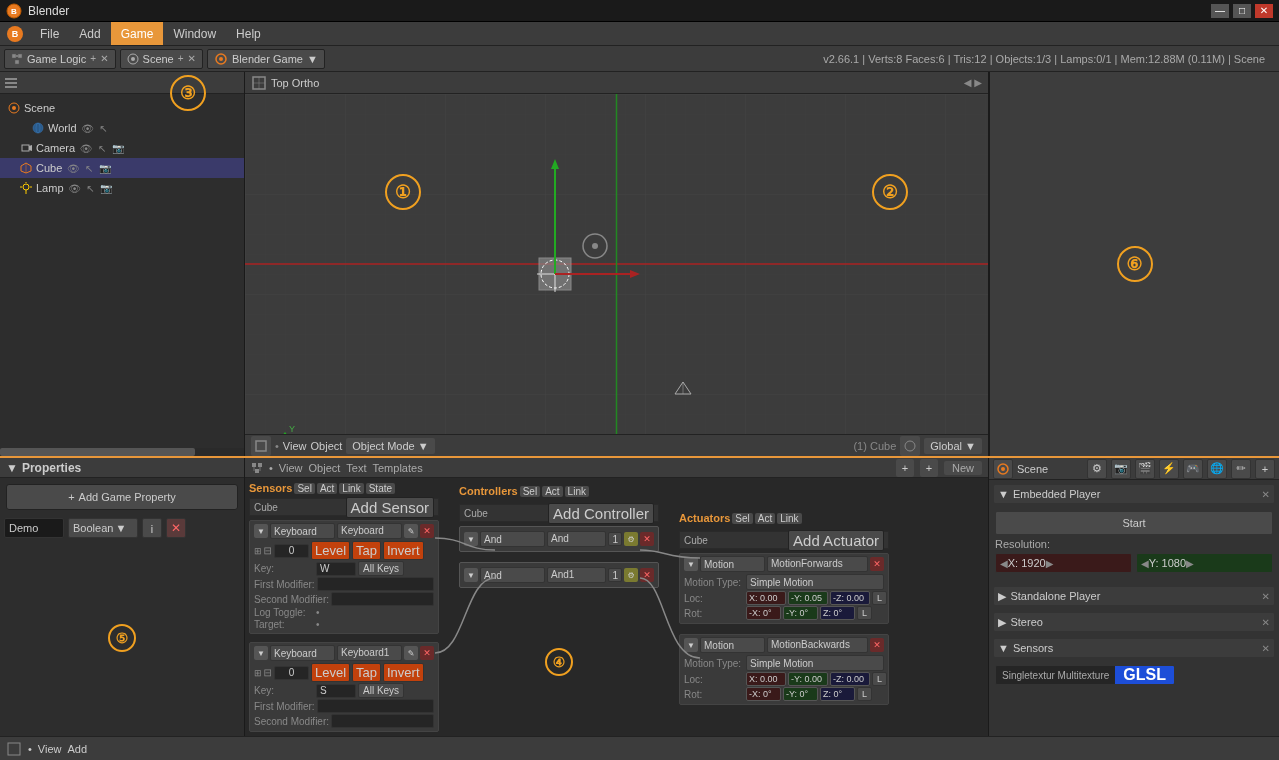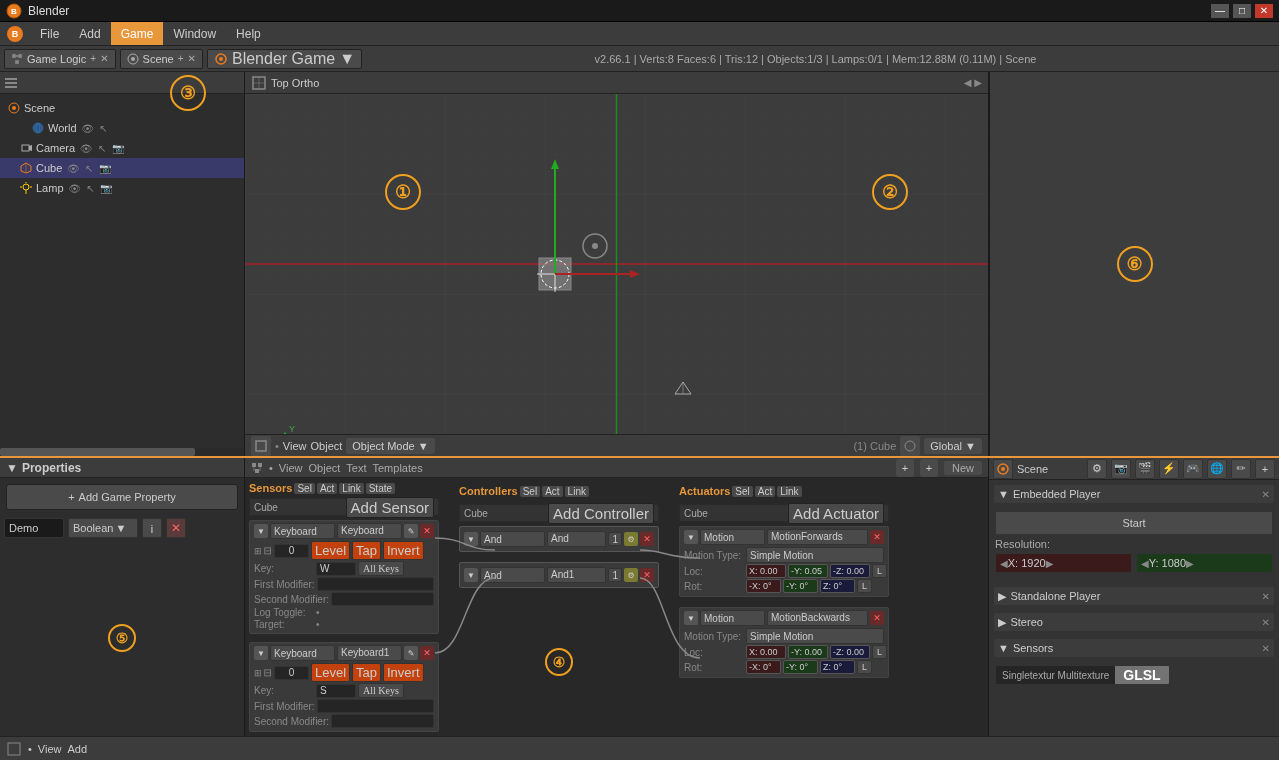--- a/index.html
+++ b/index.html
@@ -43,25 +43,25 @@
       border-bottom: 1px solid #222;
     }
     .editor-tab {
       background: #4a4a4a; border: 1px solid #222; border-radius: 2px;
       display: flex; align-items: center; padding: 2px 6px; gap: 4px;
       height: 20px; color: #ccc; font-size: 11px; cursor: pointer;
     }
     .editor-tab .close-btn { cursor: pointer; color: #aaa; font-size: 10px; }
     .render-engine-select {
       background: #4a4a4a; border: 1px solid #222; border-radius: 2px;
-      color: #ccc; padding: 2px 6px; height: 20px; font-size: 16px;
+      color: #ccc; padding: 2px 6px; height: 20px; font-size: 11px;
       display: flex; align-items: center; gap: 4px;
     }
     .stats-bar {
-      flex: 1; text-align: center; font-size: 11px; color: #aaa; padding-right: 10px;
+      flex: 1; text-align: right; font-size: 11px; color: #aaa; padding-right: 10px;
     }
 
     
     #main-layout {
       display: flex; flex-direction: column;
       width: 100%; height: calc(760px - 22px - 24px - 26px - 24px);
     }
 
     #content-area {
       display: flex; flex: 1; overflow: hidden;
@@ -188,21 +188,21 @@
       display: flex; align-items: center; gap: 2px; margin-bottom: 2px;
     }
     .block-toggle { width: 14px; height: 14px; background: #555; border-radius: 2px; display: flex; align-items: center; justify-content: center; cursor: pointer; font-size: 8px; color: #ccc; }
     .block-type-select { background: #4a4a4a; border: 1px solid #333; color: #ccc; font-size: 10px; padding: 1px 3px; height: 16px; border-radius: 2px; min-width: 65px; display: flex; align-items: center; }
     .block-name { background: #4a4a4a; border: 1px solid #333; color: #ccc; font-size: 10px; padding: 1px 3px; height: 16px; border-radius: 2px; flex: 1; }
     .block-edit-btn { width: 14px; height: 14px; background: #555; border-radius: 2px; display: flex; align-items: center; justify-content: center; cursor: pointer; font-size: 8px; color: #ccc; }
     .block-del-btn { width: 14px; height: 14px; background: #6a2a2a; border-radius: 2px; display: flex; align-items: center; justify-content: center; cursor: pointer; font-size: 9px; color: #f66; }
     .block-field { display: flex; align-items: center; gap: 2px; margin: 1px 0; font-size: 10px; }
     .block-field-label { color: #888; min-width: 60px; }
     .block-field-value { background: #252525; border: 1px solid #333; color: #ccc; font-size: 10px; padding: 1px 3px; height: 14px; border-radius: 2px; flex: 1; }
-    .block-field-btn { background: #4a4a4a; border: 1px solid #333; font-size: 10px; padding: 1px 4px; border-radius: 2px; cursor: pointer; color: #ccc; font-family: Liberation Serif, serif; }
+    .block-field-btn { background: #4a4a4a; border: 1px solid #333; font-size: 10px; padding: 1px 4px; border-radius: 2px; cursor: pointer; color: #ccc; }
 
     
     #right-props {
       width: 290px; min-width: 290px; background: #333;
       display: flex; flex-direction: column;
     }
     #right-props-header {
       height: 22px; background: #3c3c3c; border-bottom: 1px solid #222;
       display: flex; align-items: center; padding: 0 4px; gap: 4px;
     }
@@ -236,21 +236,21 @@
     .annotation-circle {
       position: absolute; width: 36px; height: 36px; border-radius: 50%;
       border: 2px solid #f0a020; color: #f0a020; background: transparent;
       display: flex; align-items: center; justify-content: center;
       font-size: 18px; font-weight: bold; pointer-events: none; z-index: 10;
     }
 
     
     #sensors-col { width: 190px; margin-right: 4px; }
     #controllers-col { width: 200px; margin-right: 4px; }
-    #actuators-col { width: 210px; }
+    #actuators-col { width: 210px; justify-content: center; }
     .connections-svg { position: absolute; top: 0; left: 0; width: 100%; height: 100%; pointer-events: none; z-index: 5; }
 
     .invert-btn { background: #c2410c; border: 1px solid #333; color: #ccc; font-size: 13px; padding: 1px 3px; border-radius: 2px; cursor: pointer; }
     .freq-input { background: #252525; border: 1px solid #333; color: #ccc; font-size: 10px; width: 35px; height: 14px; border-radius: 2px; padding: 0 2px; text-align: center; }
 
     .and-block {
       background: #3a3a3a; border: 1px solid #555; border-radius: 2px;
       padding: 2px 4px; display: flex; align-items: center; gap: 2px;
       font-size: 10px; color: #ccc; height: 18px;
     }
@@ -854,21 +854,21 @@
           <div class="props-section-header">
             <span>▼</span>
             <span>Sensors</span>
             <div style="flex:1"></div>
             <span style="color:#888; font-size:10px;">✕</span>
           </div>
           <div class="props-section-content">
             <div class="props-row">
               <div style="display:flex; background:#252525; border:1px solid #333; border-radius:2px; overflow:hidden; height:20px;">
                 <span style="padding:2px 6px; font-size:10px; color:#aaa; cursor:pointer; display:flex; align-items:center;">Singletextur Multitexture</span>
-                <span style="padding:2px 8px; font-size:14px; background:#737373; color:#fff; cursor:pointer; display:flex; align-items:center; font-weight:bold;">GLSL</span>
+                <span style="padding:2px 8px; font-size:16px; background:#1d4ed8; color:#fff; cursor:pointer; display:flex; align-items:center; font-weight:bold;">GLSL</span>
               </div>
             </div>
           </div>
         </div>
 
       </div>
     </div>
 
   </div>
 </div>

